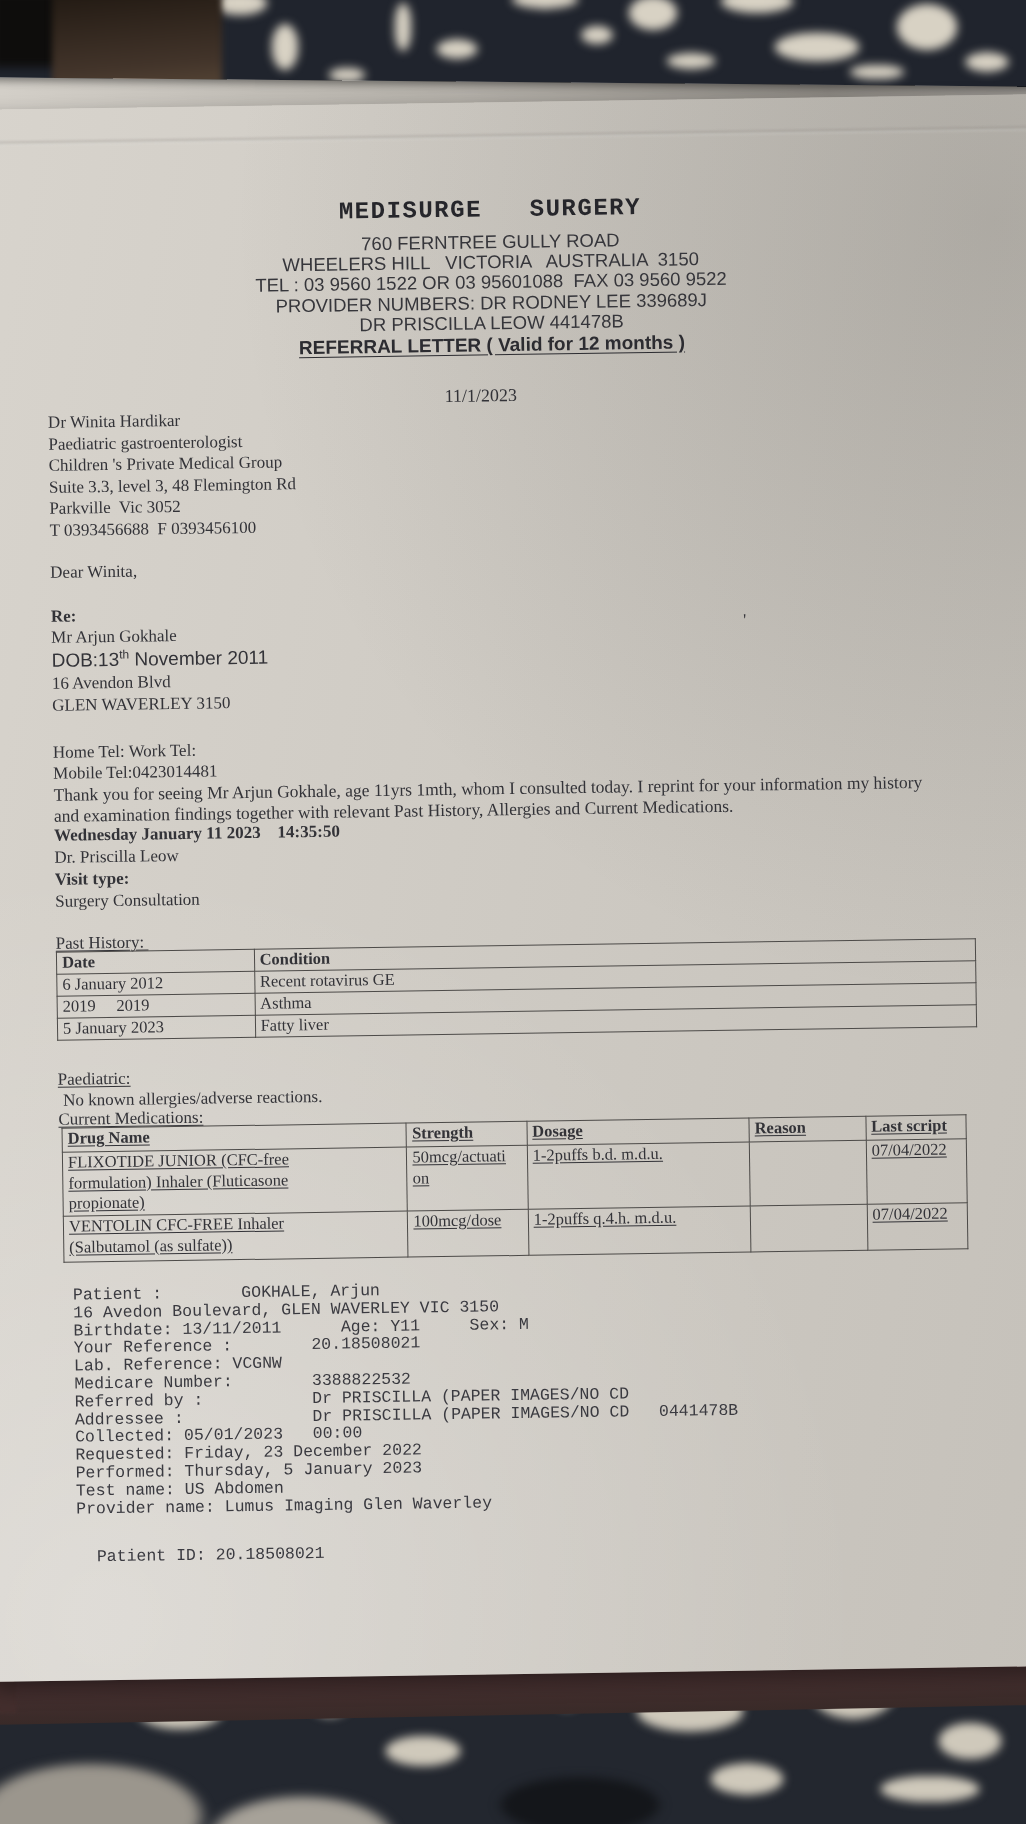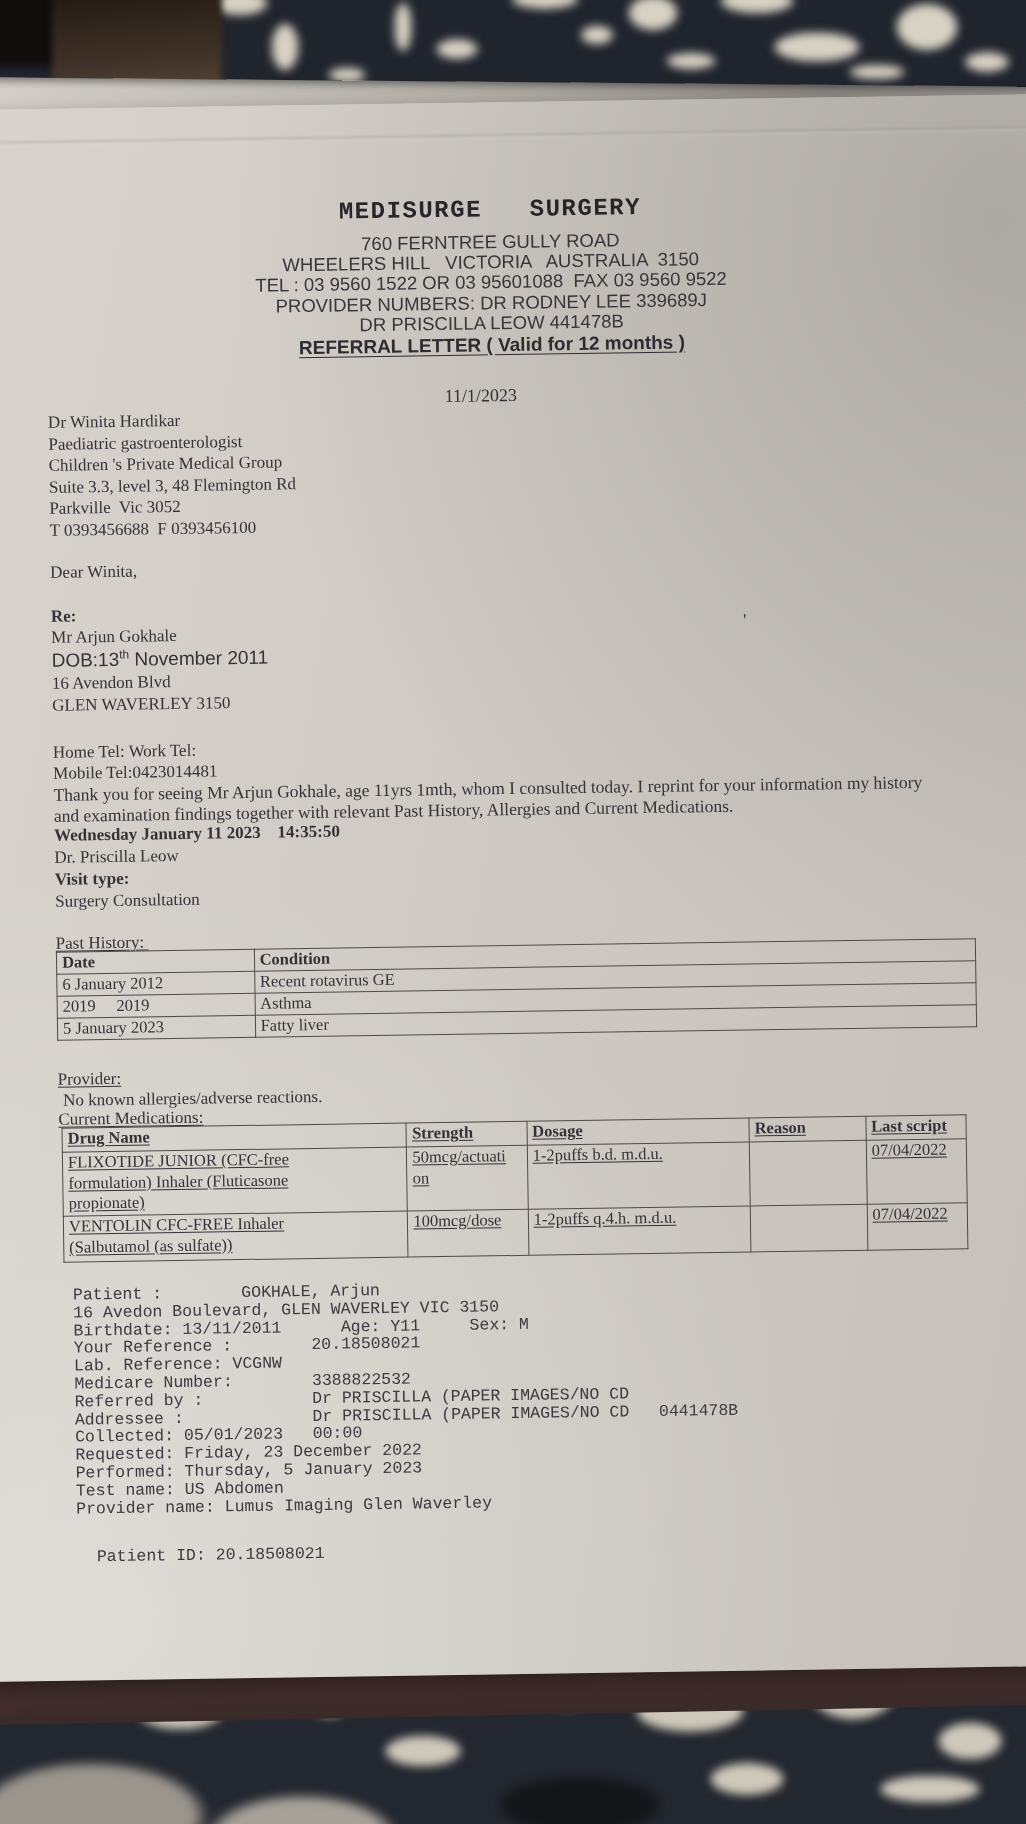--- a/index.html
+++ b/index.html
@@ -172,21 +172,21 @@
         <td class="line">2019     2019</td>
         <td>Asthma</td>
       </tr>
       <tr>
         <td class="line">5 January 2023</td>
         <td>Fatty liver</td>
       </tr>
     </tbody>
       </table>
 
-    <div class="abs serif u line" style="left:73px;top:961px;">Provider:</div>
+    <div class="abs serif u line" style="left:73px;top:961px;">Paediatric:</div>
     <div class="abs serif line" style="left:78px;top:982px;">No known allergies/adverse reactions.</div>
 
     <div class="abs serif u line" style="left:73px;top:1001px;">Current Medications:</div>
     <table class="abs t2" style="left:76px;top:1019px;">
       <colgroup>
         <col style="width:38.1%">
           <col style="width:13.3%">
           <col style="width:24.6%">
         <col style="width:12.9%">
           <col style="width:11.1%">

